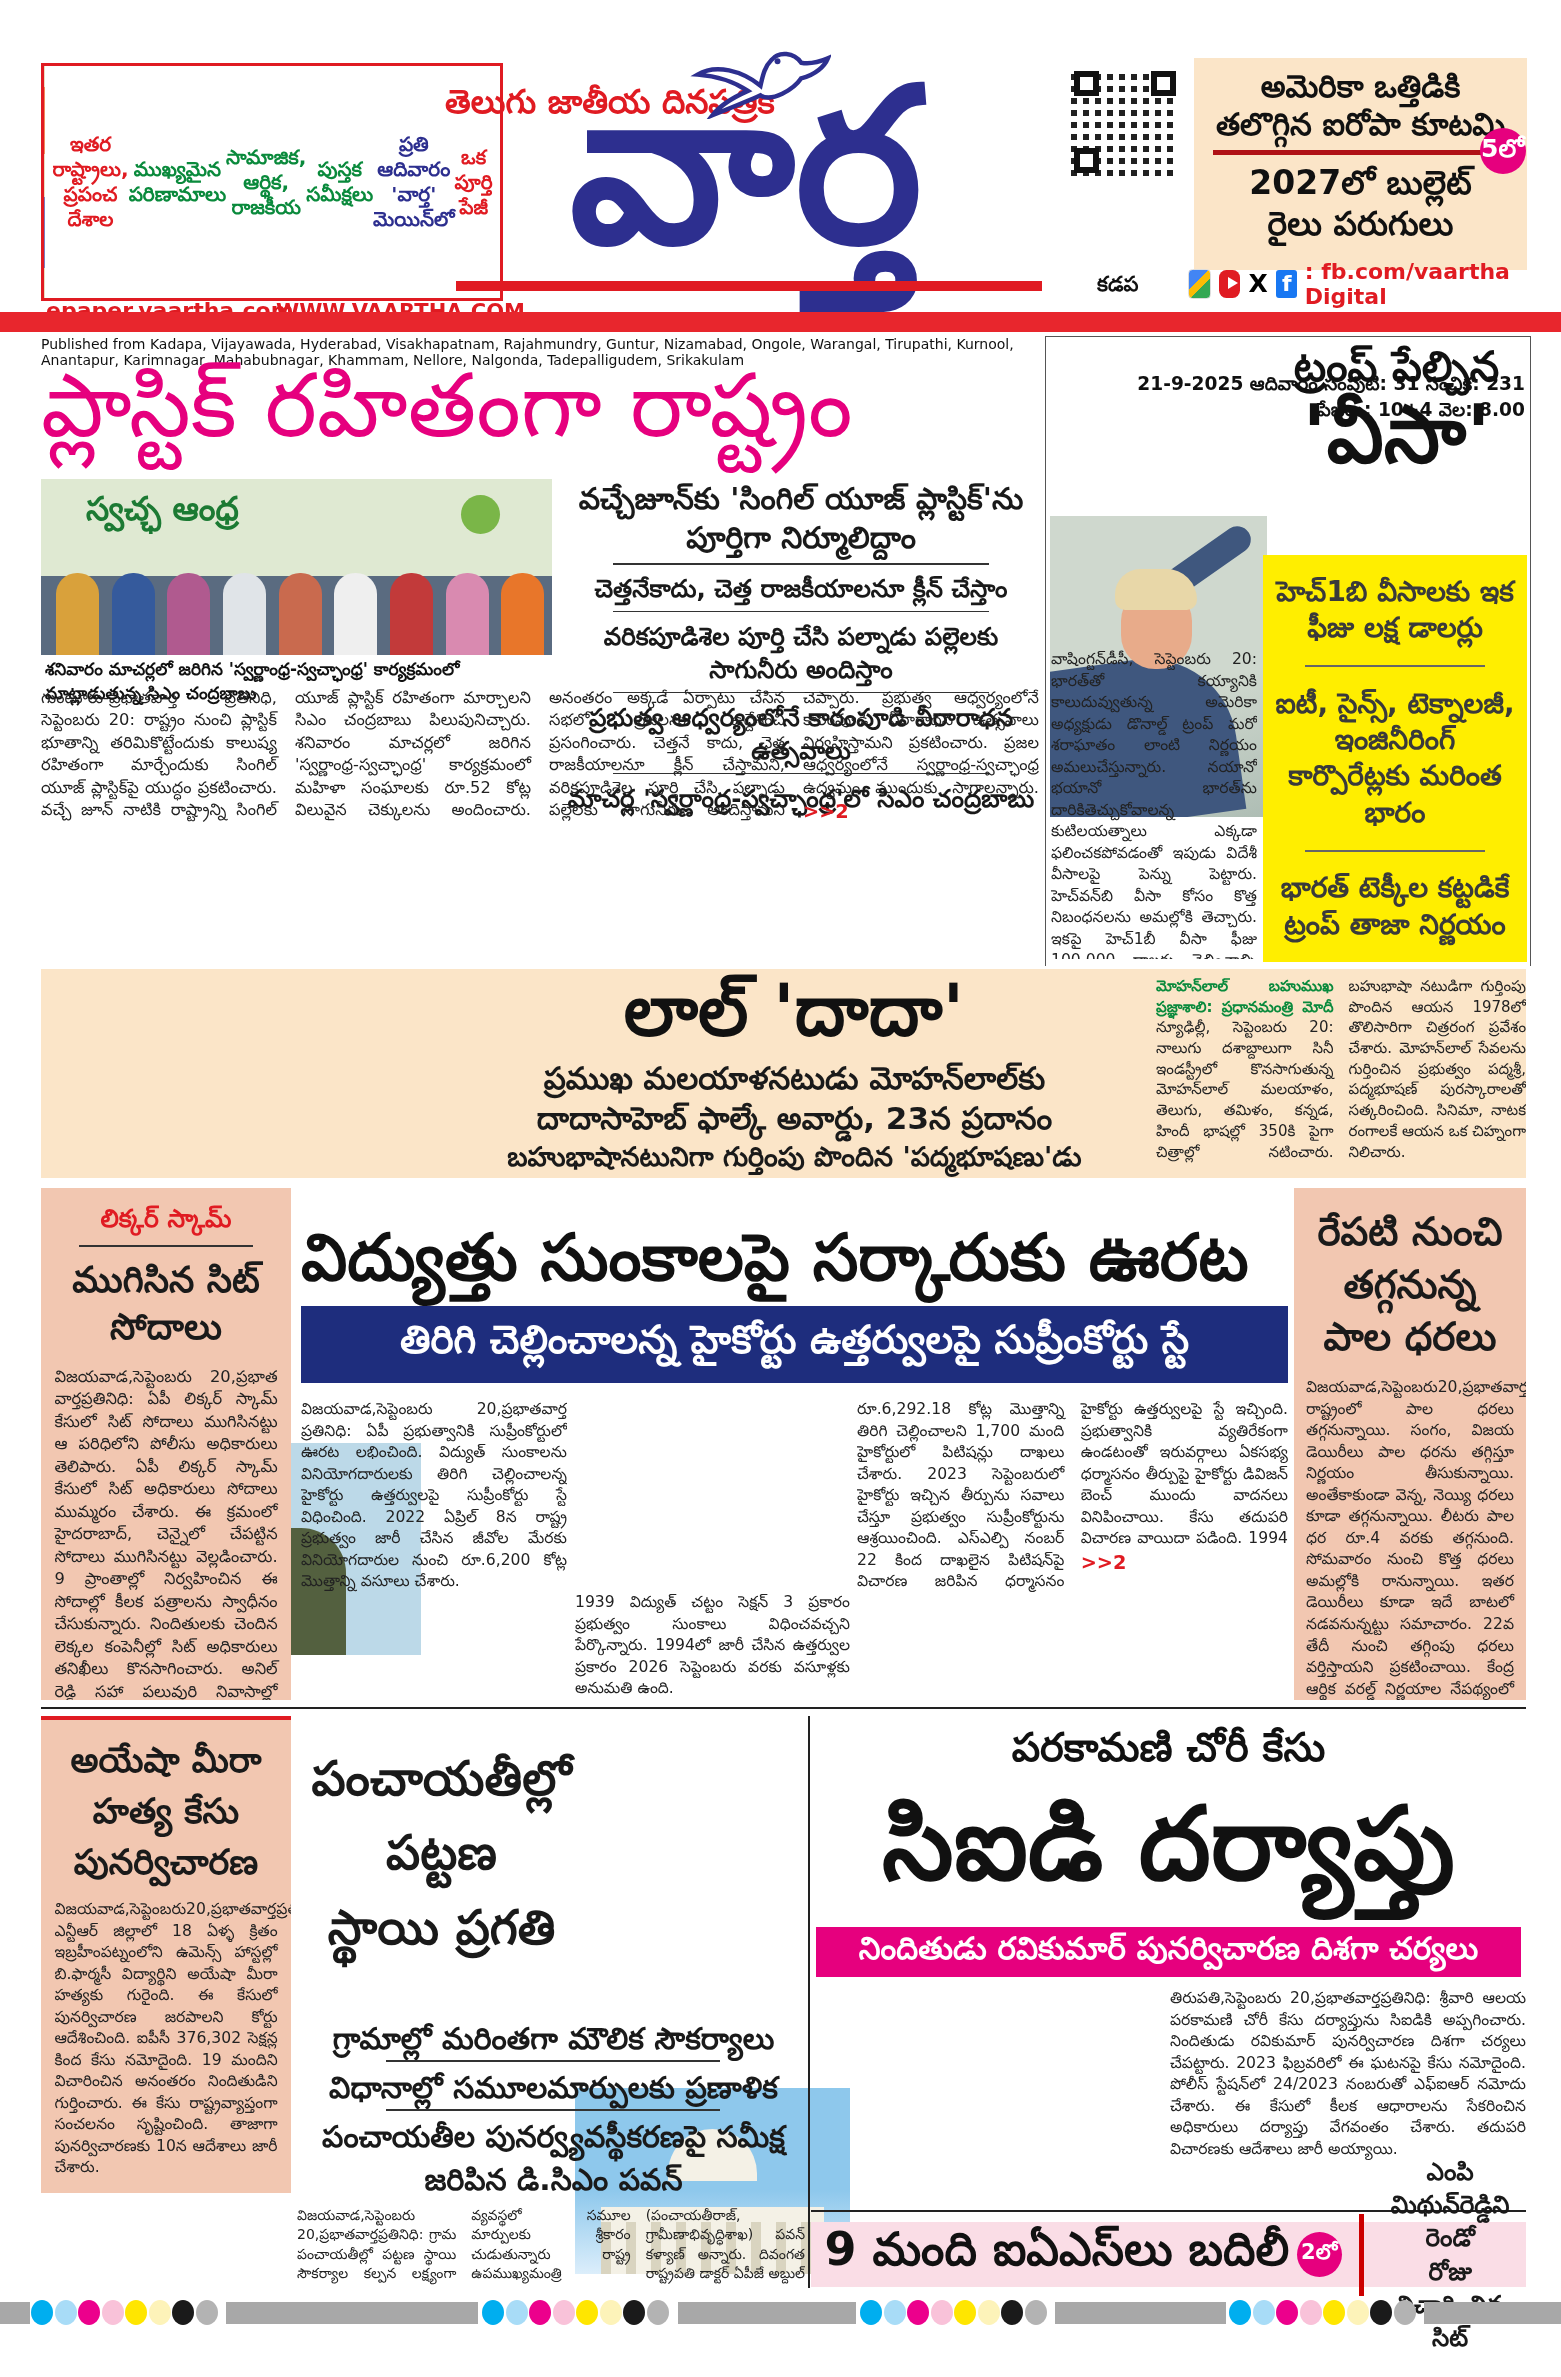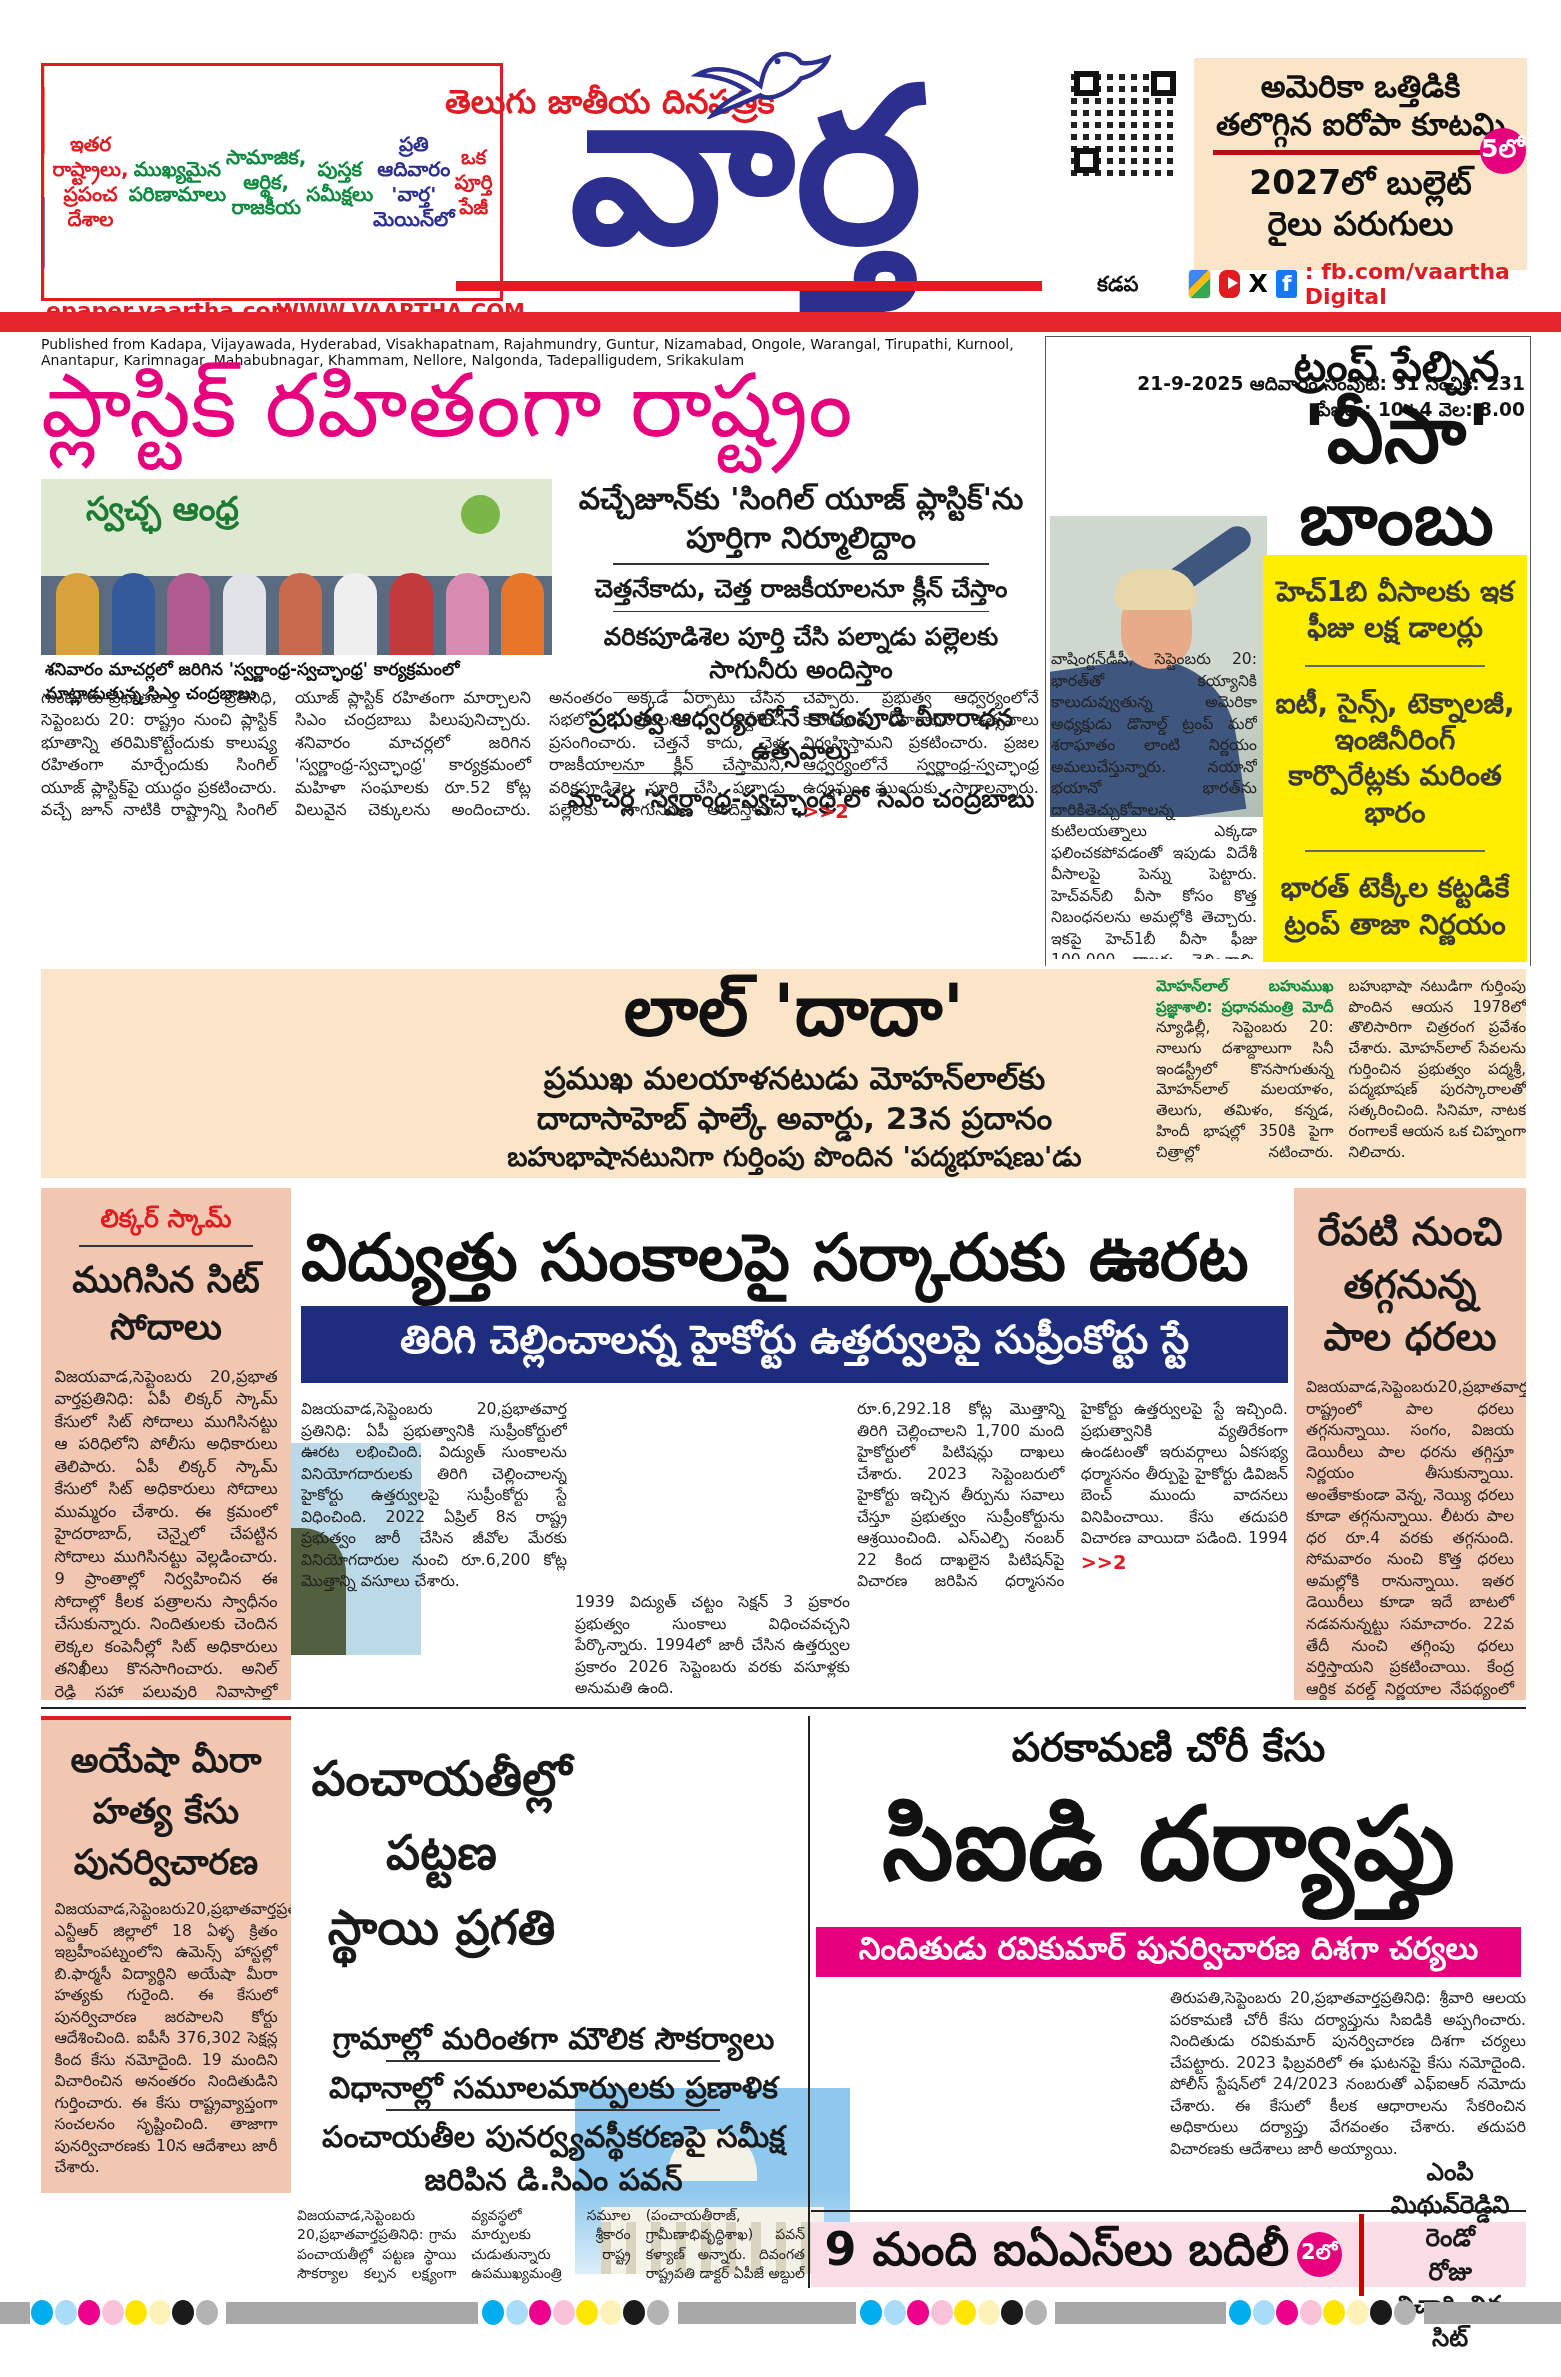--- a/index.html
+++ b/index.html
@@ -235,21 +235,20 @@
   <div class="abs visa-frame"></div>
   <div class="abs trump-photo">
     <span class="trump-suit"></span>
     <span class="trump-arm"></span>
     <span class="trump-head"></span>
     <span class="trump-hair"></span>
   </div>
   <div class="abs visa-h">
     <div class="visa-h1">ట్రంప్ పేల్చిన</div>
     <div class="visa-h2">'వీసా'</div>
-    <div class="visa-h3">బాంబు</div>
   </div>
   <div class="abs visa-body body-text clip">
     <span>వాషింగ్టన్‌డీసీ, సెప్టెంబరు 20: భారత్‌తో కయ్యానికి కాలుదువ్వుతున్న అమెరికా అధ్యక్షుడు డొనాల్డ్ ట్రంప్ మరో శరాఘాతం లాంటి నిర్ణయం అమలుచేస్తున్నారు. నయానో భయానో భారత్‌ను దారికితెచ్చుకోవాలన్న కుటిలయత్నాలు ఎక్కడా ఫలించకపోవడంతో ఇపుడు విదేశీ వీసాలపై పెన్ను పెట్టారు. హెచ్‌వన్‌బి వీసా కోసం కొత్త నిబంధనలను అమల్లోకి తెచ్చారు. ఇకపై హెచ్1బీ వీసా ఫీజు 100,000 డాలర్లు చెల్లించాల్సి ఉంటుంది. ఏటా 88 లక్షల వరకు వసూలు చేయాలని నిర్ణయించారు. ఫీజు రూ.1లక్ష నుంచి రూ.6 లక్షల వరకు పెరగనుంది. భారత టెక్కీల కట్టడికే ట్రంప్ ఈ తాజా నిర్ణయం తీసుకున్నారన్న విమర్శలు వినిపిస్తున్నాయి. 1990లో హెచ్1బి వీసా విధానం అమల్లోకి వచ్చింది.</span>
     
   </div>
   <div class="abs yellow-box">
     <div class="yellow-line">హెచ్1బి వీసాలకు ఇక ఫీజు లక్ష డాలర్లు</div>
     <div class="yellow-rule"></div>
     <div class="yellow-line">ఐటీ, సైన్స్, టెక్నాలజీ, ఇంజినీరింగ్ కార్పొరేట్లకు మరింత భారం</div>
     <div class="yellow-rule"></div>

